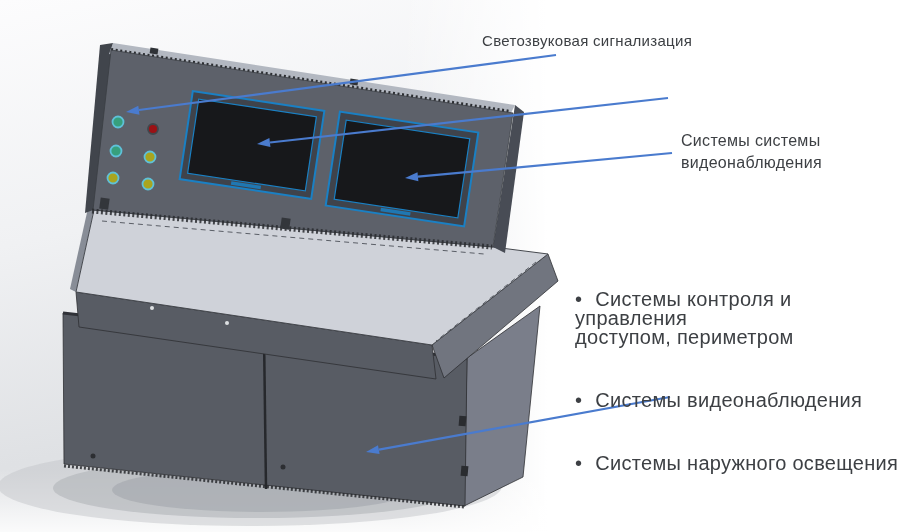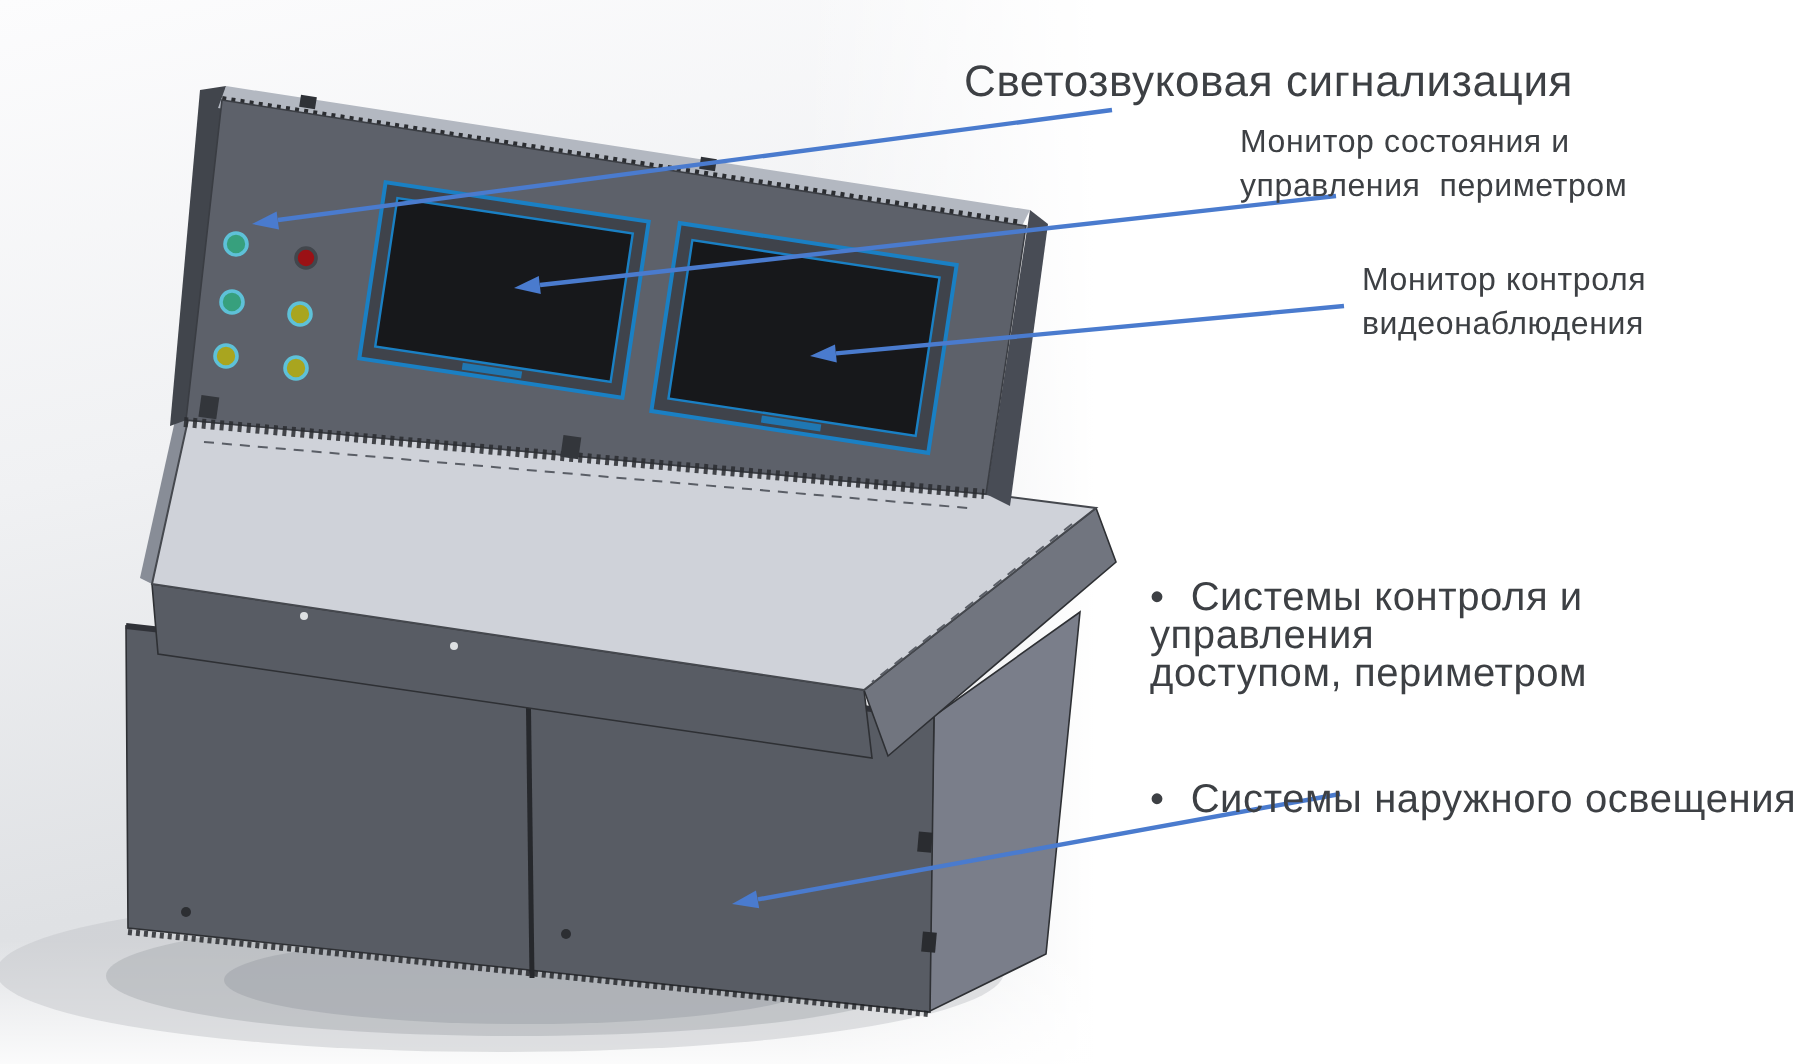--- a/index.html
+++ b/index.html
@@ -7,21 +7,21 @@
          font-family:"Liberation Sans",sans-serif;}
   .bg{position:absolute;left:0;top:0;width:552px;height:532px;
       background:linear-gradient(168deg,#fcfcfd 0%,#f0f1f3 38%,#dfe1e4 72%,#e6e7e9 100%);}
   .bg-fade-r{position:absolute;left:400px;top:0;width:160px;height:532px;
       background:linear-gradient(to right,rgba(255,255,255,0),#ffffff 92%);}
   .bg-fade-b{position:absolute;left:0;top:470px;width:560px;height:62px;
       background:linear-gradient(to bottom,rgba(255,255,255,0),rgba(255,255,255,.85));}
   svg.console{position:absolute;left:0;top:0;}
   .ann{position:absolute;color:#3d4044;font-size:16px;line-height:22px;
        letter-spacing:.3px;white-space:pre-wrap;}
-  .ann--title{font-size:22px;}
+  .ann--title{font-size:15px;}
   .sys{width:326px;}
   .sys-title{line-height:20px;margin:0 0 19px 0;}
   .sys-item{font-size:20px;line-height:19px;margin:0;}
   .bullet{margin-right:13px;}
 </style>
 </head>
 <body>
 
 <div class="stage">
 
@@ -96,28 +96,27 @@
       <polygon points="257,144 269.4,138 270.4,147" stroke="none" fill="#4a7bce"></polygon>
       <line x1="672" y1="153" x2="418" y2="176.7" stroke="#4a7bce"></line>
       <polygon points="405,178 417.5,172.3 418.4,181.2" stroke="none" fill="#4a7bce"></polygon>
       <line x1="670" y1="397" x2="379" y2="449.7" stroke="#4a7bce"></line>
       <polygon points="366,452 378,445.3 379.6,454.1" stroke="none" fill="#4a7bce"></polygon>
     </g>
   </svg>
 
   <div class="ann ann--title" style="left:482px;top:30px;">Светозвуковая сигнализация</div>
 
-  <div class="ann" style="left:620px;top:61px;">Монитор состояния и
-управления  периметром</div>
 
-  <div class="ann" style="left:681px;top:130px;">Монитор контроля
+  <div class="ann" style="left:681px;top:130px;">Системы системы
 видеонаблюдения</div>
 
   <div class="ann sys" style="left:575px;top:202px;">
     <div>
       <p class="sys-item"><span class="bullet">•</span><span>Системы контроля и управления
 доступом, периметром</span></p>
+      <p class="sys-item"><span class="bullet">•</span><span>Системы видеонаблюдения</span></p>
       <p class="sys-item"><span class="bullet">•</span><span>Системы наружного освещения</span></p>
       
     </div>
   </div>
 
 </div>
 
 </body></html>

